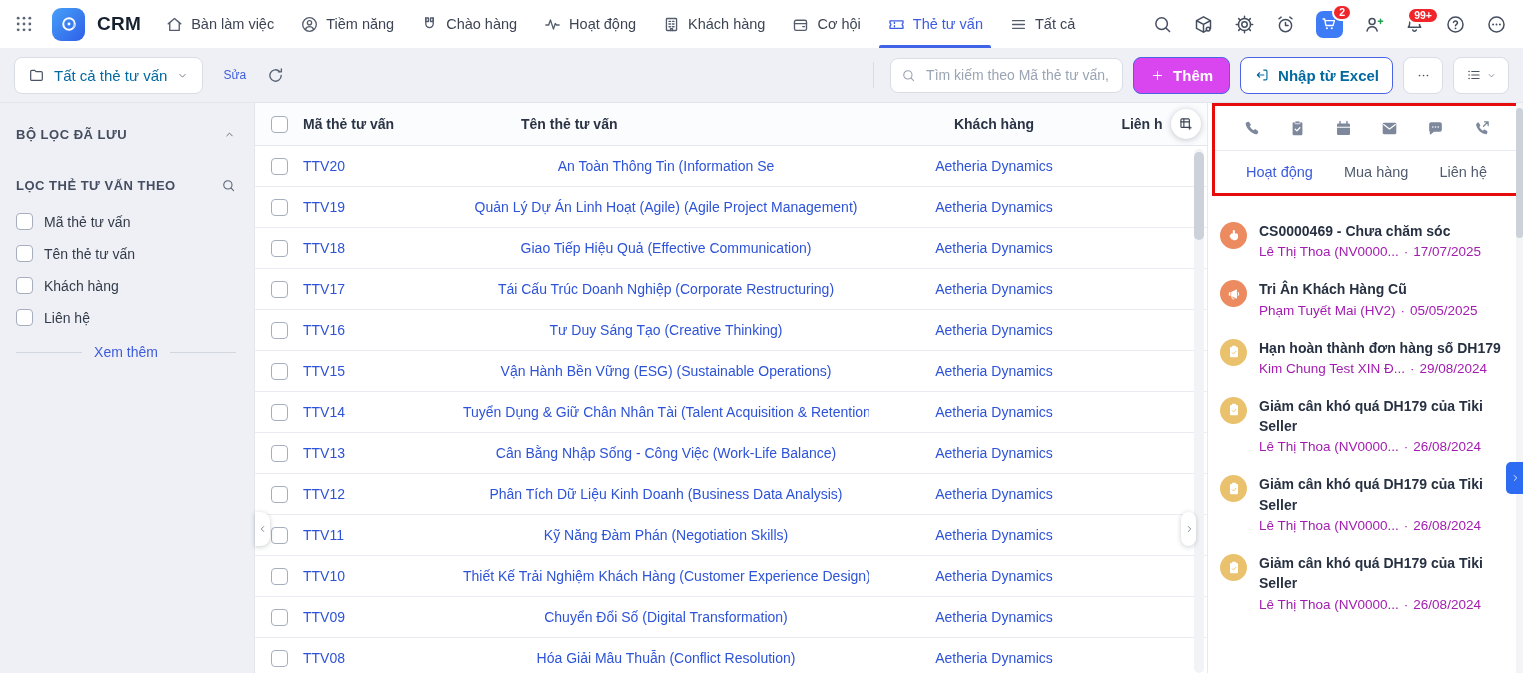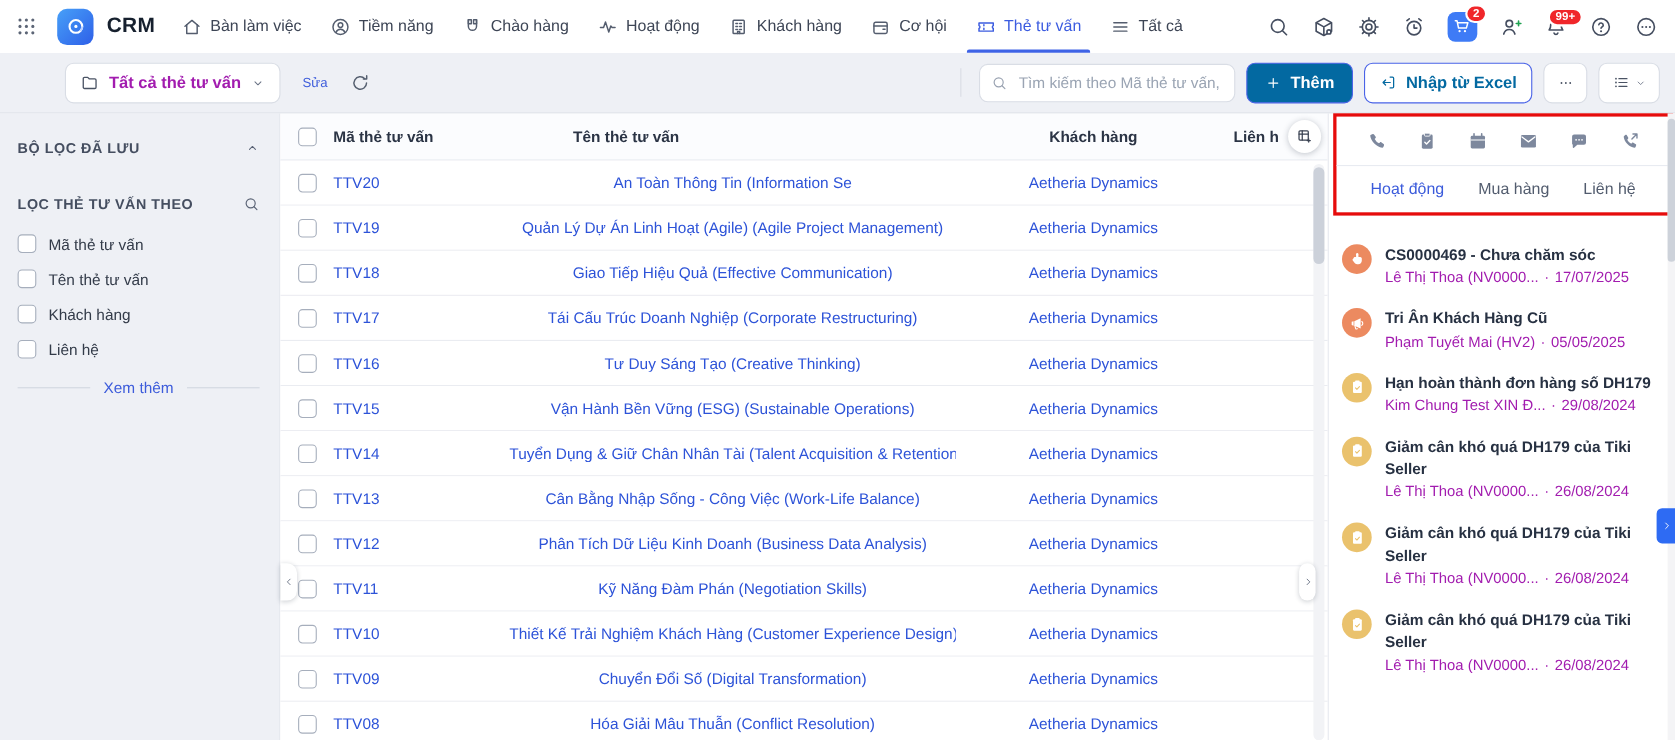--- a/index.html
+++ b/index.html
@@ -32,35 +32,35 @@
   .cart-tile .ic{width:19px;height:19px;}
   .badge{position:absolute;top:-7px;right:-9px;background:#f0262a;color:#fff;font-size:10.5px;font-weight:700;
          padding:1.5px 5px;border-radius:9px;border:2px solid #fff;line-height:1;}
   .bell-wrap{position:relative;display:inline-flex;cursor:pointer;}
   .badge-bell{right:-14px;}
 
   
   .toolbar{position:absolute;top:48px;left:0;right:0;height:55px;background:#eef0f5;border-bottom:1px solid #e2e5ec;
            display:flex;align-items:center;padding:0 14px;box-sizing:border-box;z-index:5;}
   .view-btn{display:flex;align-items:center;gap:9px;height:37px;padding:0 13px;background:#fff;
-            border:1px solid #d9dde5;border-radius:8px;font-size:15px;font-weight:700;color:#a21caf;
-            font-family:inherit;cursor:pointer;margin-left:45px;}
+            border:1px solid #d9dde5;border-radius:8px;font-size:15px;font-weight:400;color:#0369a1;
+            font-family:inherit;cursor:pointer;}
   .view-btn .mut{color:#6a7385;}
   .view-btn .ic17{color:#4a5364;}
   .sua{margin-left:20px;color:#3d5cdb;font-size:12px;cursor:pointer;text-decoration:none;}
   .refresh{margin-left:20px;color:#566070;cursor:pointer;}
   .tb-right{margin-left:auto;display:flex;align-items:center;gap:10px;}
   .tb-divider{width:1px;height:26px;background:#d9dce4;margin-right:6px;}
   .search-box{width:233px;height:35px;background:#fff;border:1px solid #d9dde5;border-radius:8px;
               display:flex;align-items:center;gap:8px;padding:0 10px;box-sizing:border-box;color:#98a1b0;}
   .search-box input{border:none;outline:none;flex:1;font-size:14px;font-family:inherit;color:#333b49;background:transparent;min-width:0;}
   .search-box input::placeholder{color:#9aa4b3;}
   .btn{display:flex;align-items:center;gap:8px;height:37px;border-radius:8px;font-size:15px;font-weight:600;
        font-family:inherit;cursor:pointer;box-sizing:border-box;}
-  .btn-add{background:#0369a1;border:1px solid #4a63e7;color:#fff;padding:0 16px;justify-content:flex-end;}
+  .btn-add{background:#d946ef;border:1px solid #4a63e7;color:#fff;padding:0 16px;justify-content:flex-end;}
   .btn-excel{background:#fff;border:1.5px solid #4a63e7;color:#0369a1;padding:0 13px;}
   .btn-sq{background:#fff;border:1px solid #d9dde5;color:#4a5364;width:40px;justify-content:center;padding:0;}
   .btn-view{width:56px;gap:4px;}
   .btn-view .mut{color:#6a7385;}
 
   
   .sidebar{position:absolute;top:103px;left:0;width:255px;bottom:0;background:#eef0f5;border-right:1px solid #e2e5ec;
            padding:14px 18px 0 16px;box-sizing:border-box;}
   .side-title{display:flex;justify-content:space-between;align-items:center;font-size:13px;font-weight:700;
               color:#454e60;letter-spacing:.5px;margin:10px 0 0;}

